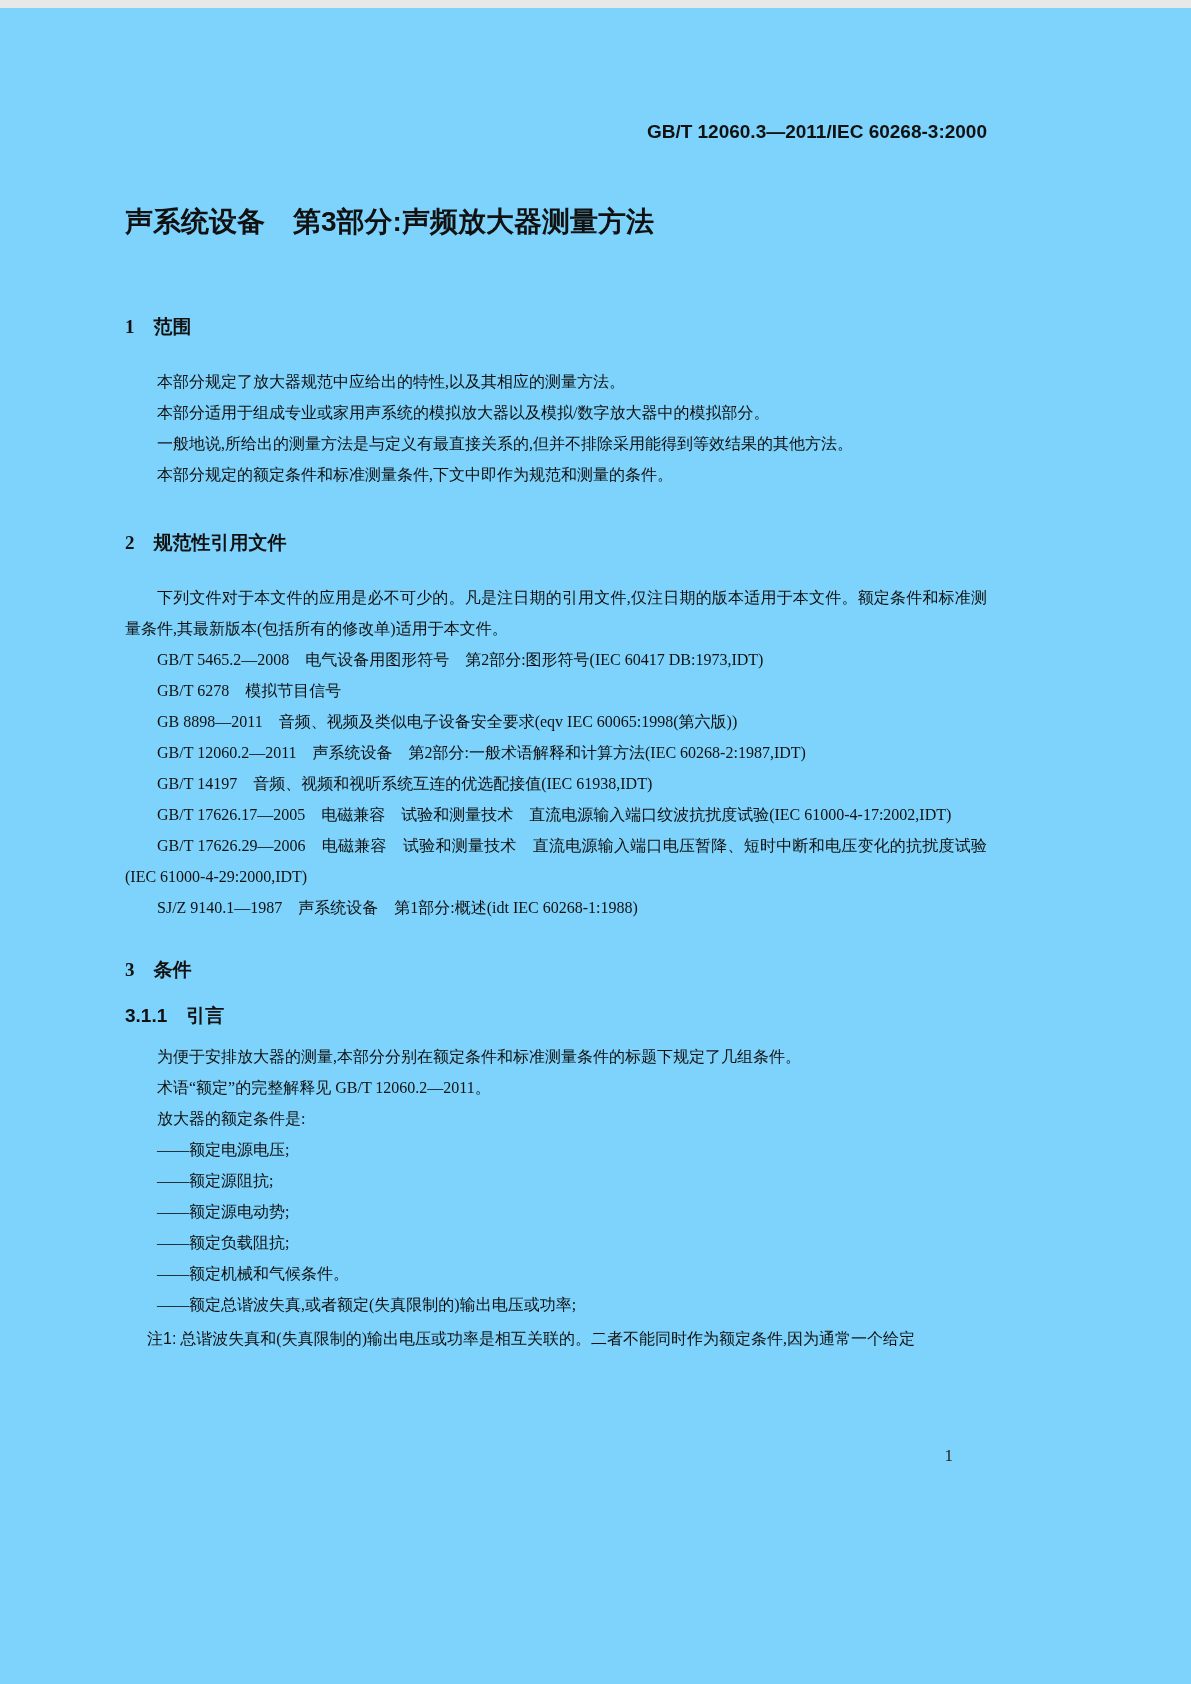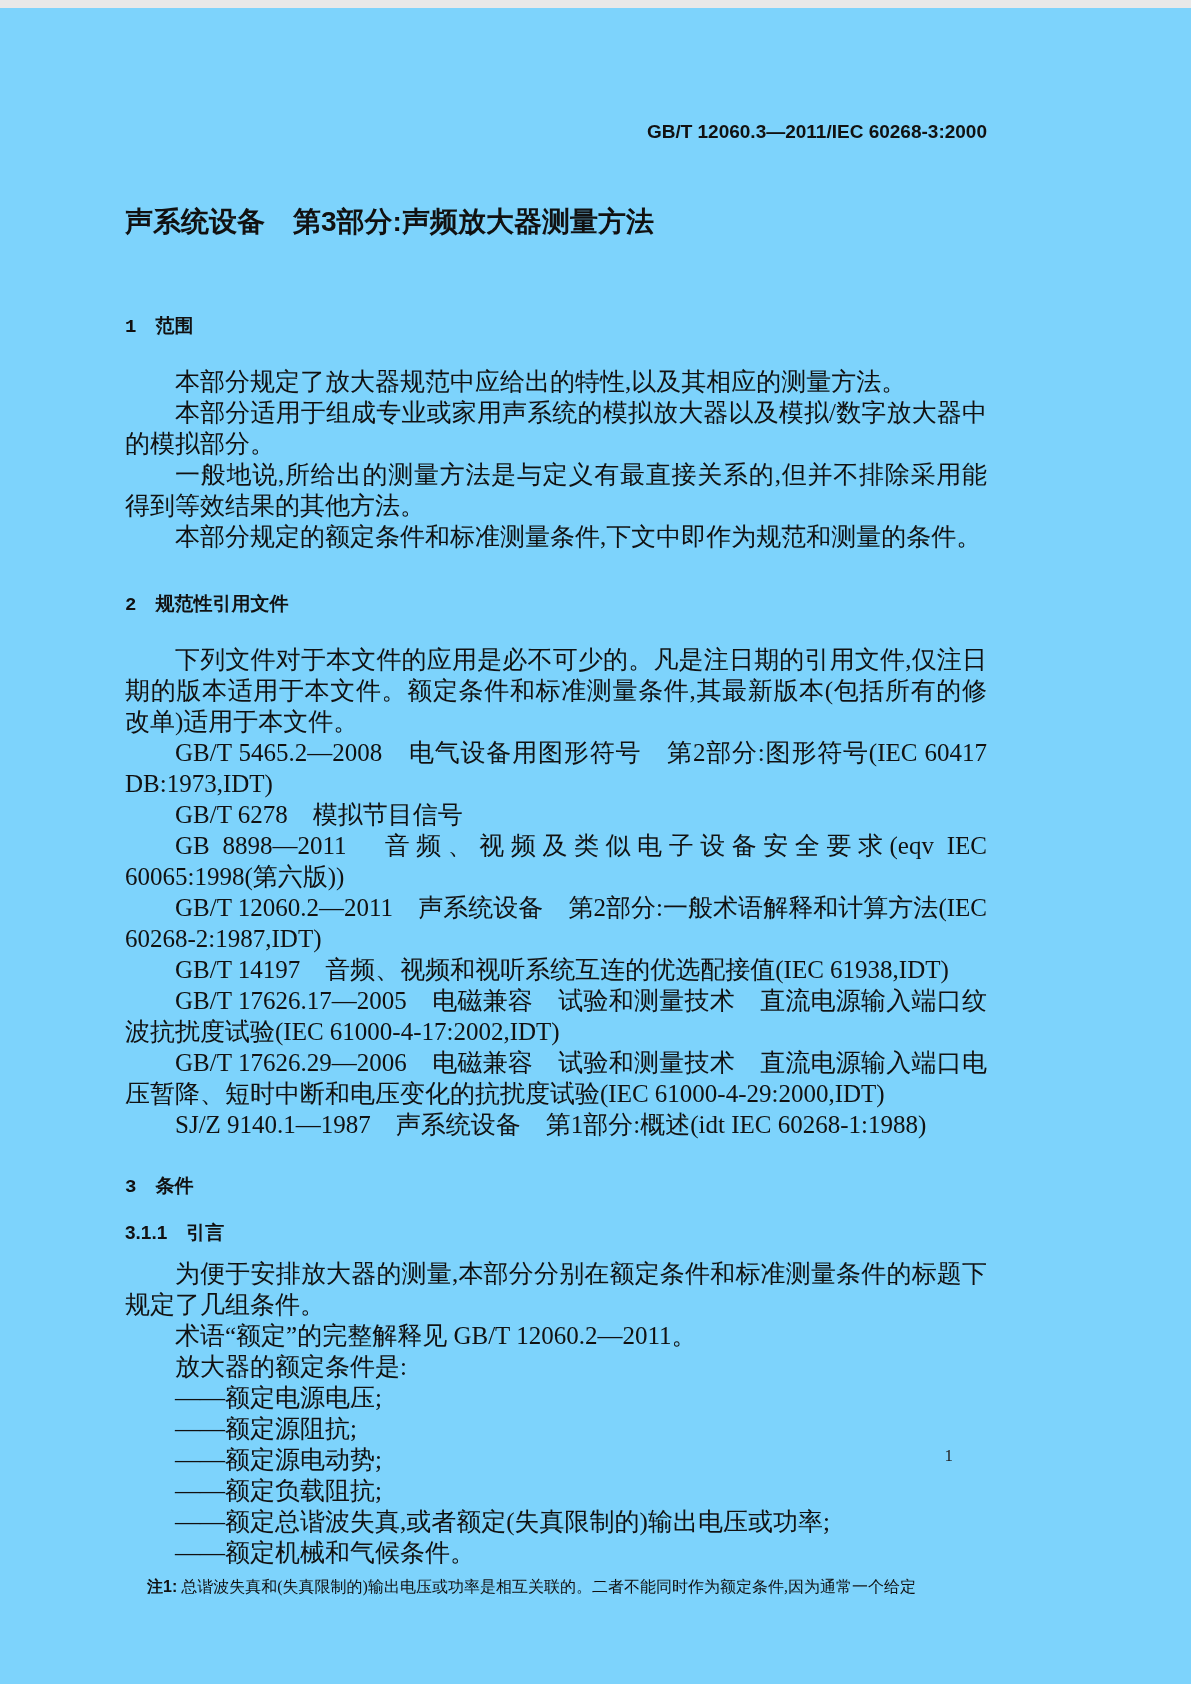--- a/index.html
+++ b/index.html
@@ -35,56 +35,56 @@
   .doc-title {
     margin: 58px 0 0 0;
     font-family: "Liberation Sans", "DejaVu Sans", sans-serif;
     font-weight: 700;
     font-size: 28px;
     line-height: 40px;
     color: #111111;
   }
   h2.sec {
     margin: 0;
-    font-family: Liberation Mono, monospace;
+    font-family: Liberation Serif, serif;
     font-weight: 700;
     font-size: 19px;
     line-height: 26px;
     color: #111111;
   }
   h2.sec1 { margin-top: 72px; margin-bottom: 26px; }
   h2.sec2 { margin-top: 40px; margin-bottom: 26px; }
   h2.sec3 { margin-top: 34px; }
   h3.subsec {
     margin: 20px 0 0 0;
     font-family: "Liberation Sans", "DejaVu Sans", sans-serif;
     font-weight: 700;
     font-size: 19px;
     line-height: 26px;
     color: #111111;
   }
   h3.subsec-last { margin-bottom: 12px; }
   p.body-p {
     margin: 0;
-    font-size: 25px;
+    font-size: 16px;
     line-height: 31px;
     text-indent: 2em;
     text-align: justify;
     color: #111111;
   }
   p.note {
     margin: 6px 0 0 22px;
     font-size: 16px;
     line-height: 26px;
     text-align: justify;
     color: #111111;
   }
   .note-label {
     font-family: "Liberation Sans", "DejaVu Sans", sans-serif;
-    font-weight: 700;
+    font-weight: 400;
     padding-right: 4px;
   }
   .page-number {
     position: absolute;
     top: 1437px;
     right: 238px;
     font-size: 17px;
     line-height: 22px;
     color: #222222;
   }
@@ -120,21 +120,21 @@
     <h3 class="subsec subsec-last">3.1.1　引言</h3>
 
     <p class="body-p">为便于安排放大器的测量,本部分分别在额定条件和标准测量条件的标题下规定了几组条件。</p>
     <p class="body-p">术语“额定”的完整解释见 GB/T 12060.2—2011。</p>
     <p class="body-p">放大器的额定条件是:</p>
 
     <p class="body-p">——额定电源电压;</p>
     <p class="body-p">——额定源阻抗;</p>
     <p class="body-p">——额定源电动势;</p>
     <p class="body-p">——额定负载阻抗;</p>
+    <p class="body-p">——额定机械和气候条件。</p>
     <p class="body-p">——额定总谐波失真,或者额定(失真限制的)输出电压或功率;</p>
-    <p class="body-p">——额定机械和气候条件。</p>
 
     <p class="note"><span class="note-label">注1:</span><span>总谐波失真和(失真限制的)输出电压或功率是相互关联的。二者不能同时作为额定条件,因为通常一个给定</span></p>
 
   </div>
 
   <div class="page-number">1</div>
 </div>
 
 </body></html>

